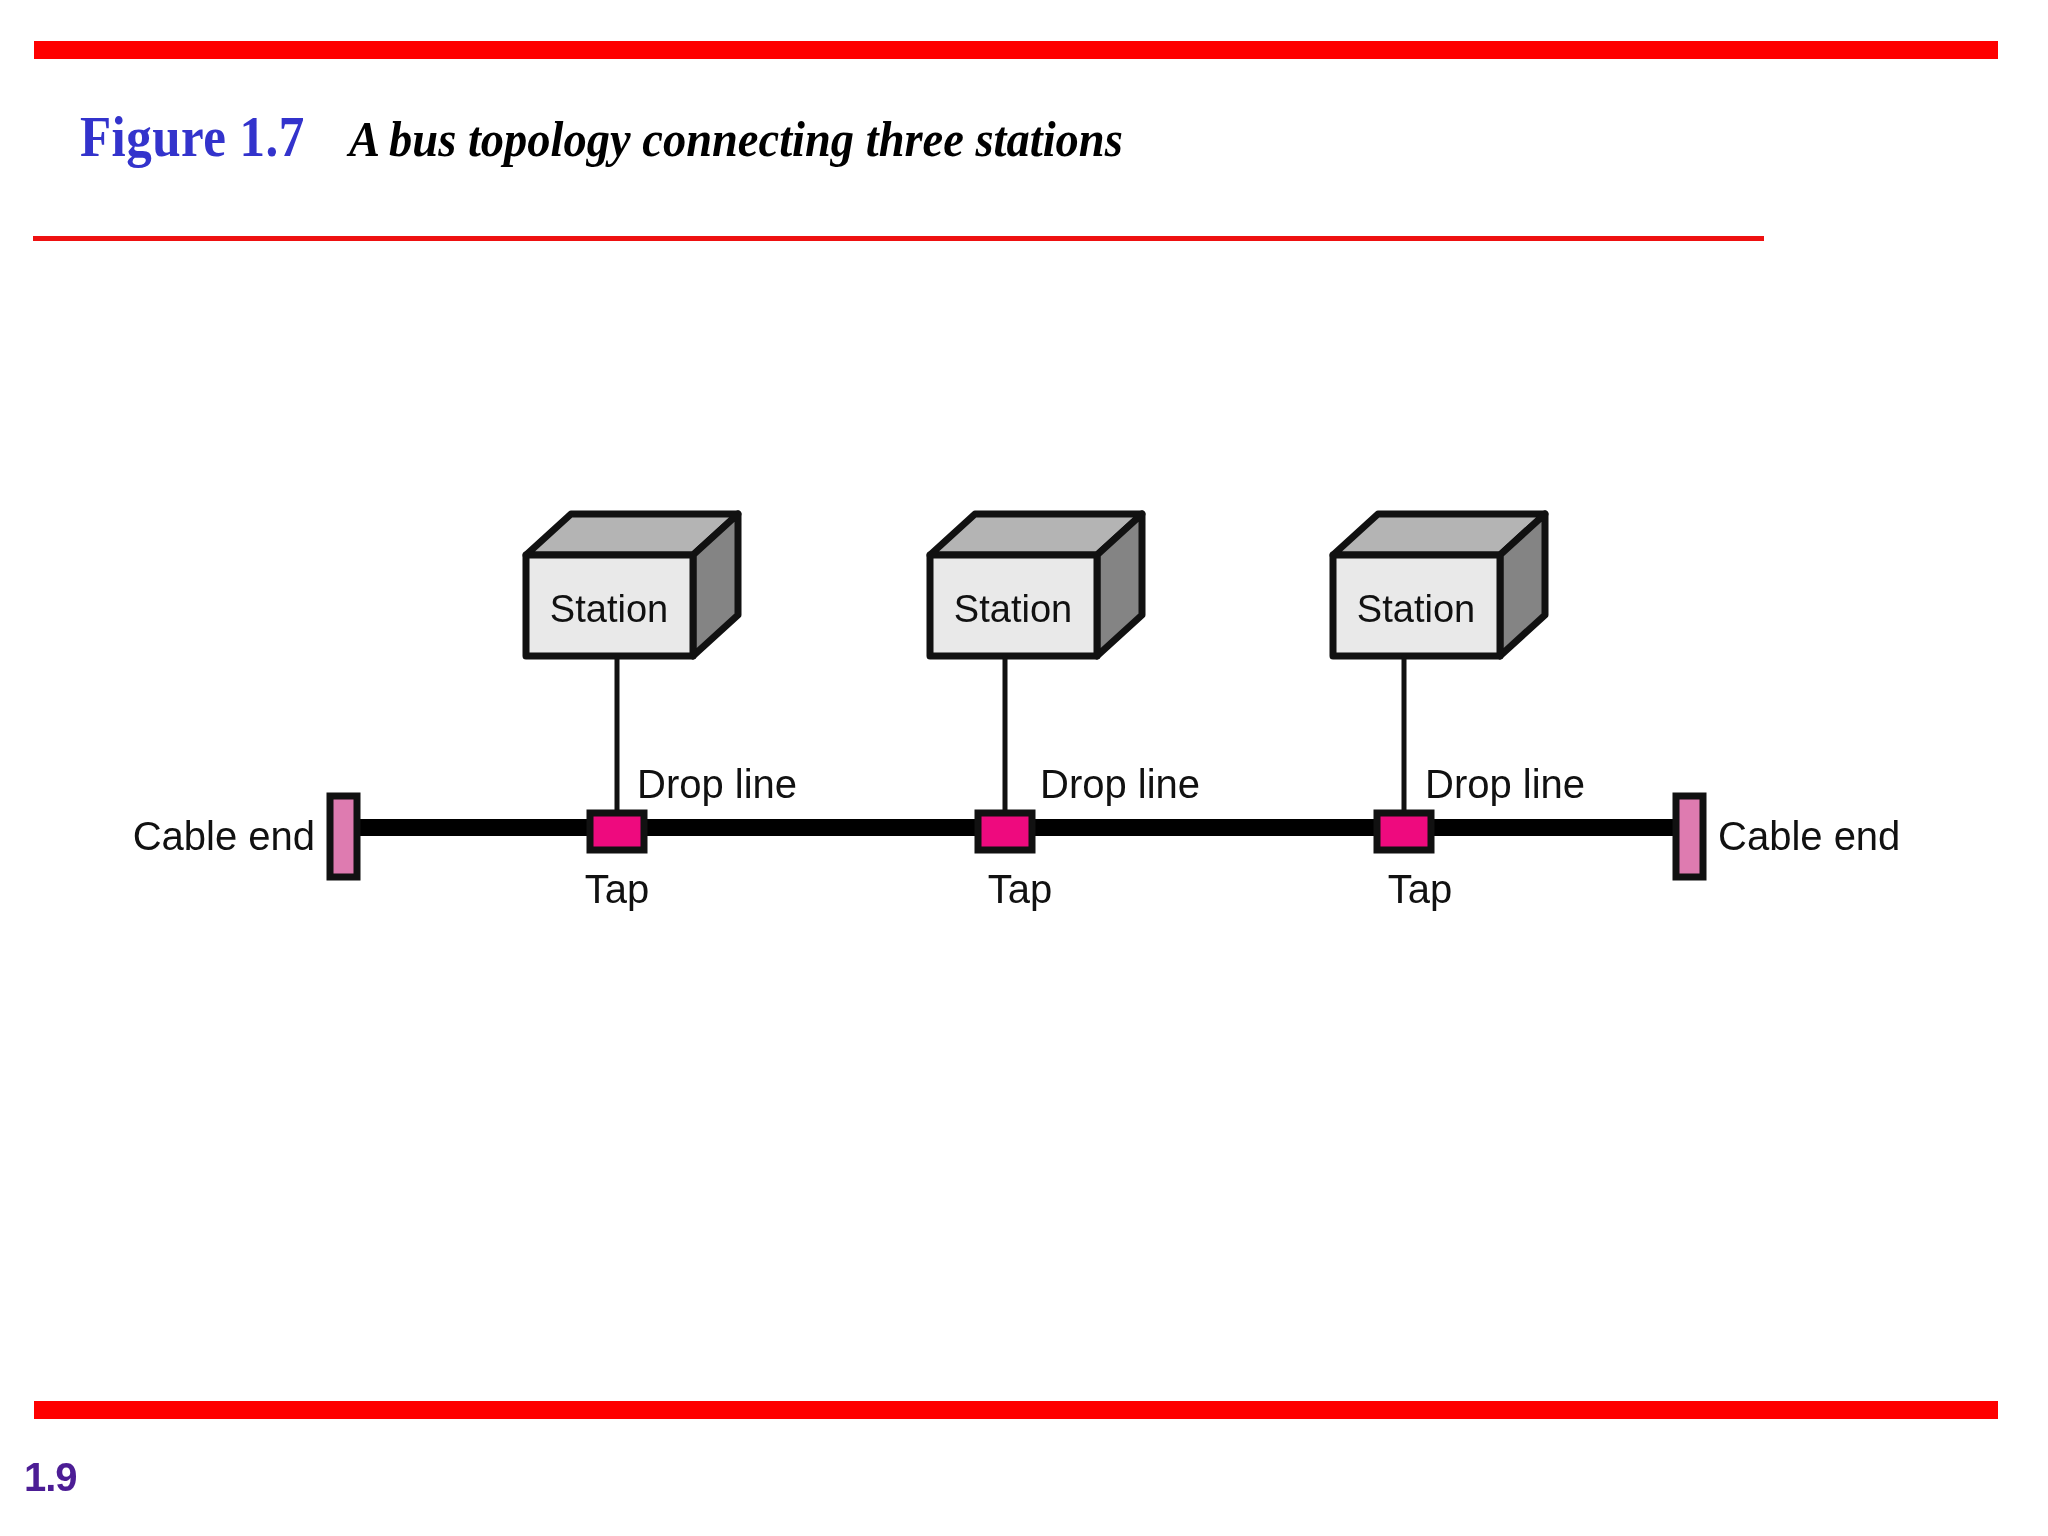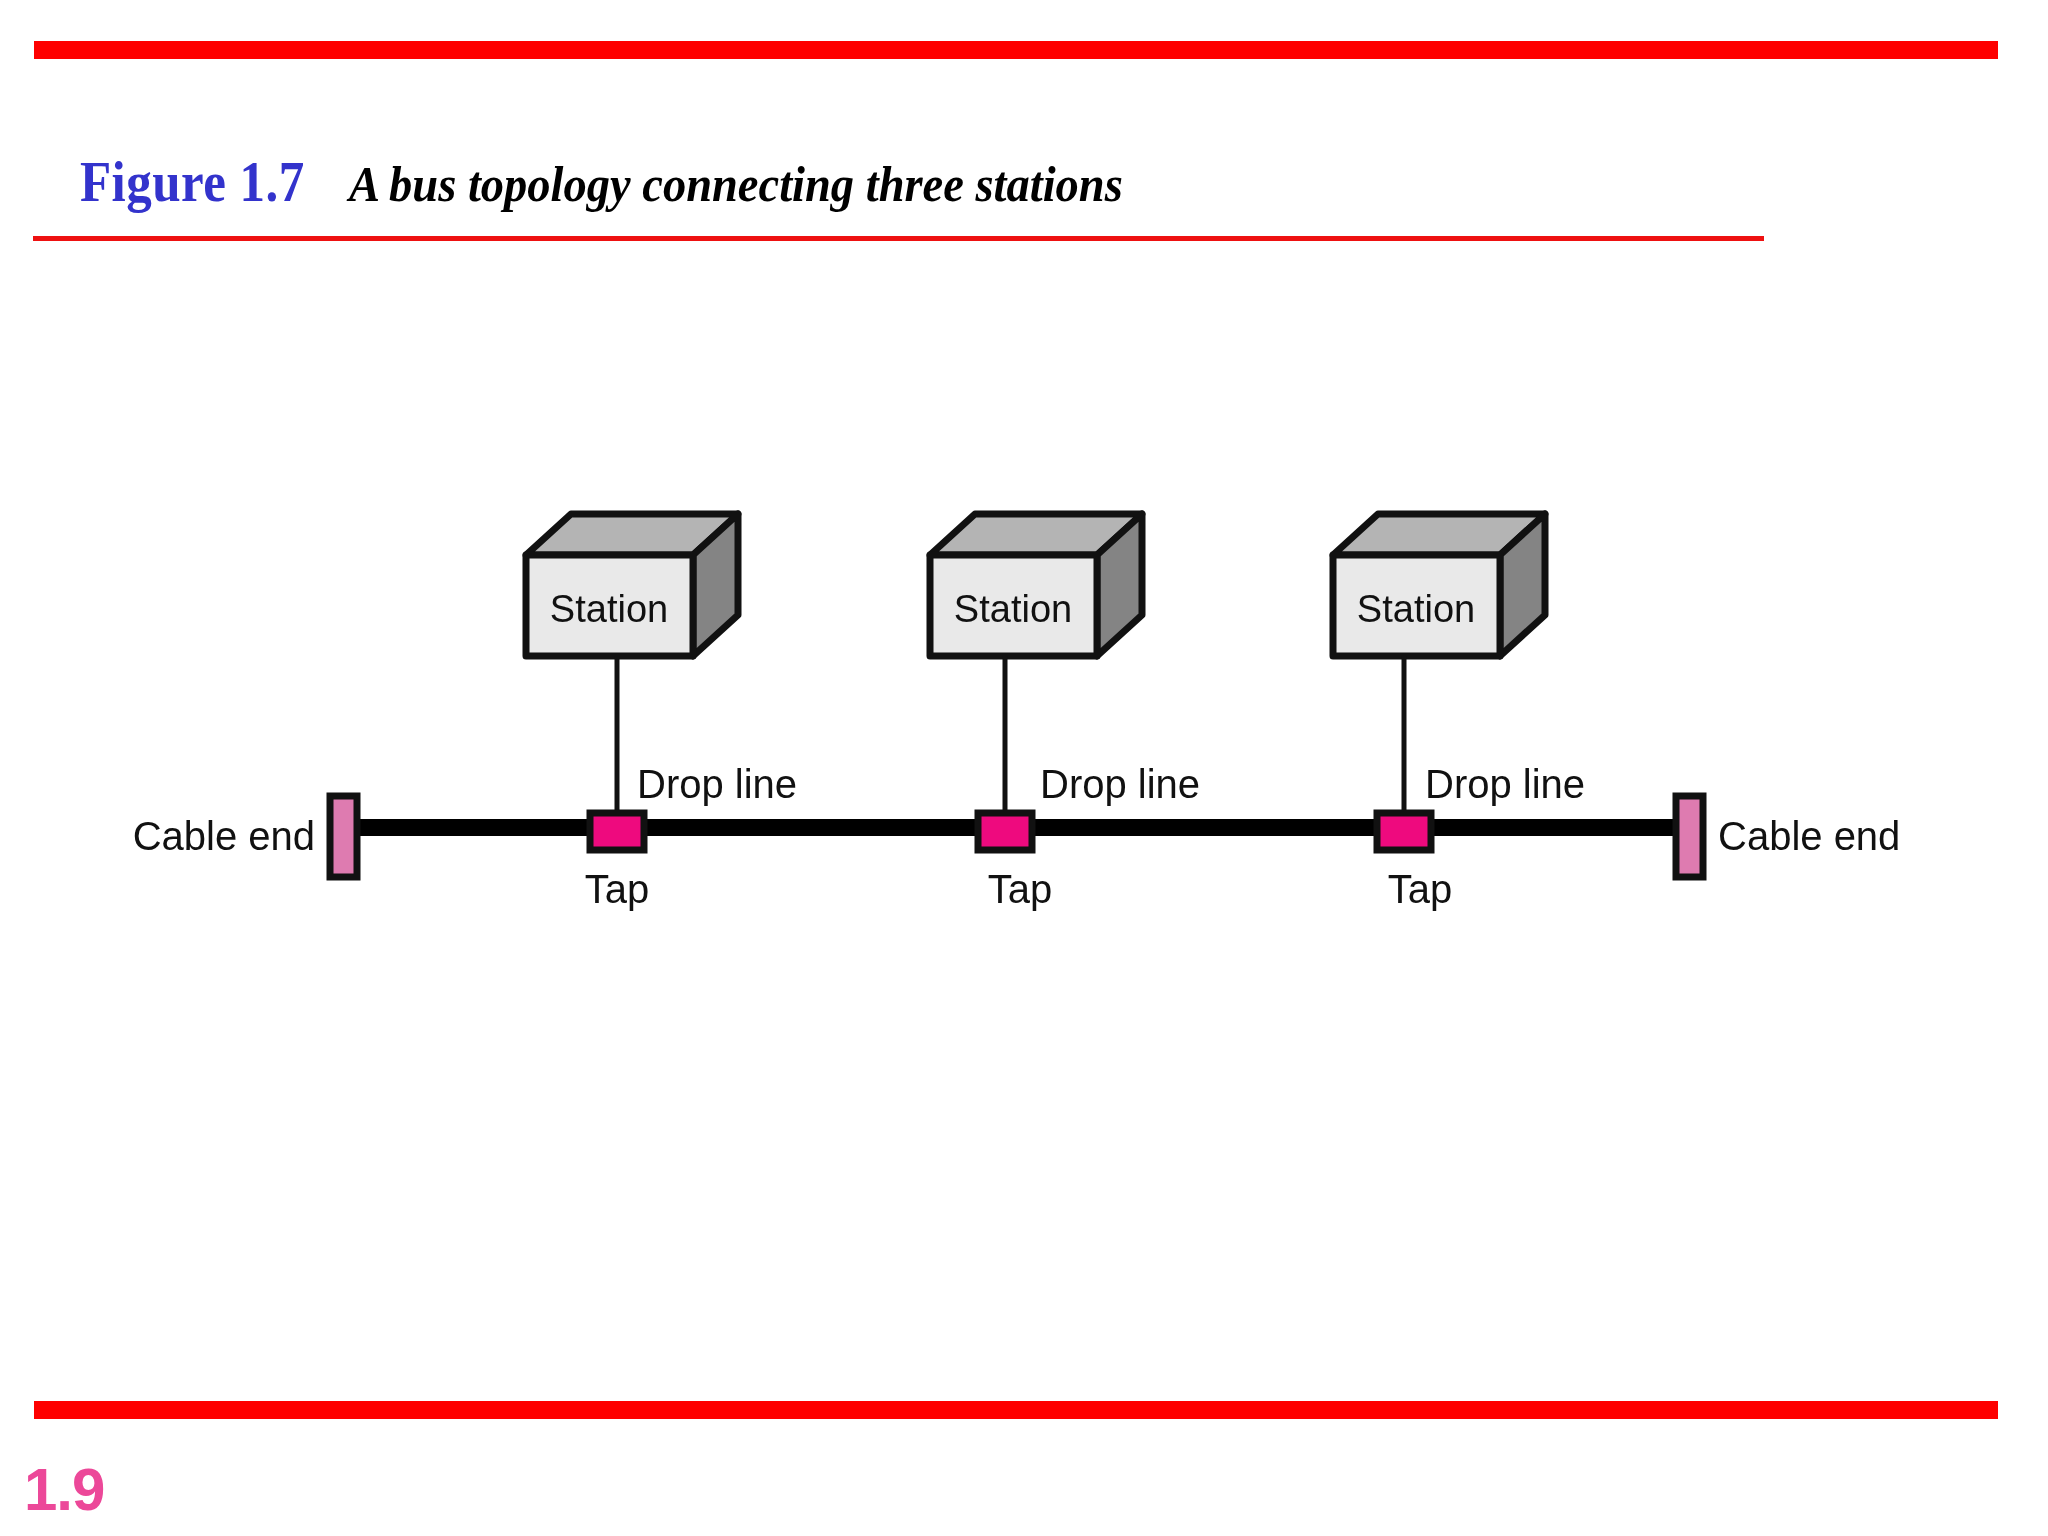--- a/index.html
+++ b/index.html
@@ -49,21 +49,20 @@
     background: #FE0000;
   }
 
   
   .title-block {
     position: absolute;
     left: 80px;
     top: 108px;
     white-space: nowrap;
     line-height: 1;
-    margin-top: 45px;
   }
   .fig-label {
     font-family: "Liberation Serif", "DejaVu Serif", serif;
     font-weight: bold;
     font-size: 58px;
     font-stretch: condensed;
     color: #3333CC;
     letter-spacing: 0.5px;
     transform: scaleX(0.88);
     transform-origin: left center;
@@ -83,22 +82,22 @@
     margin-left: 14px;
   }
 
   
   .page-number {
     position: absolute;
     left: 24px;
     top: 1455px;
     font-family: "Liberation Sans", sans-serif;
     font-weight: bold;
-    font-size: 60px;
-    color: #ec4899;
+    font-size: 40px;
+    color: #4c1d95;
     letter-spacing: -1px;
   }
 
   
   #figure-canvas {
     position: absolute;
     left: 0;
     top: 0;
     width: 2048px;
     height: 1536px;

